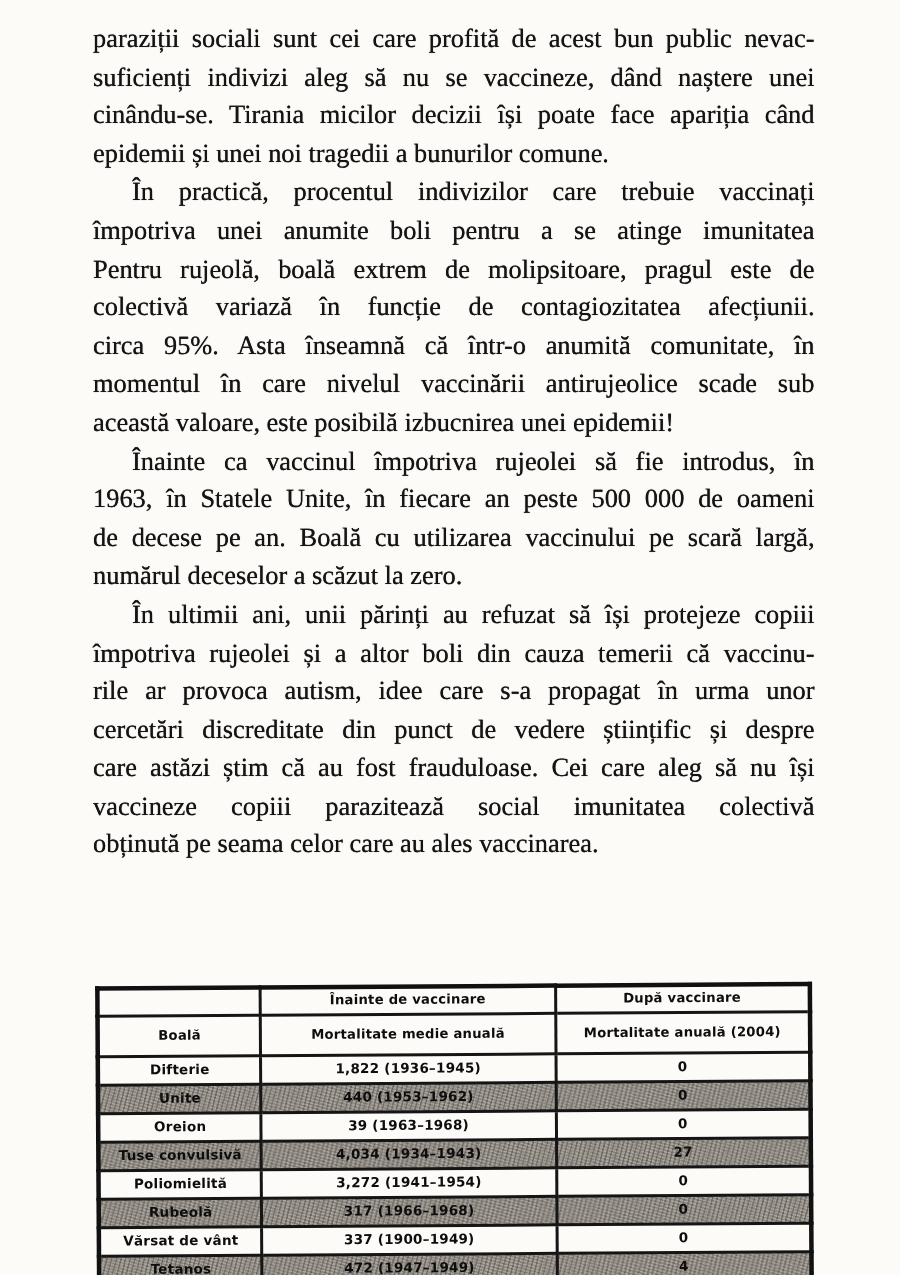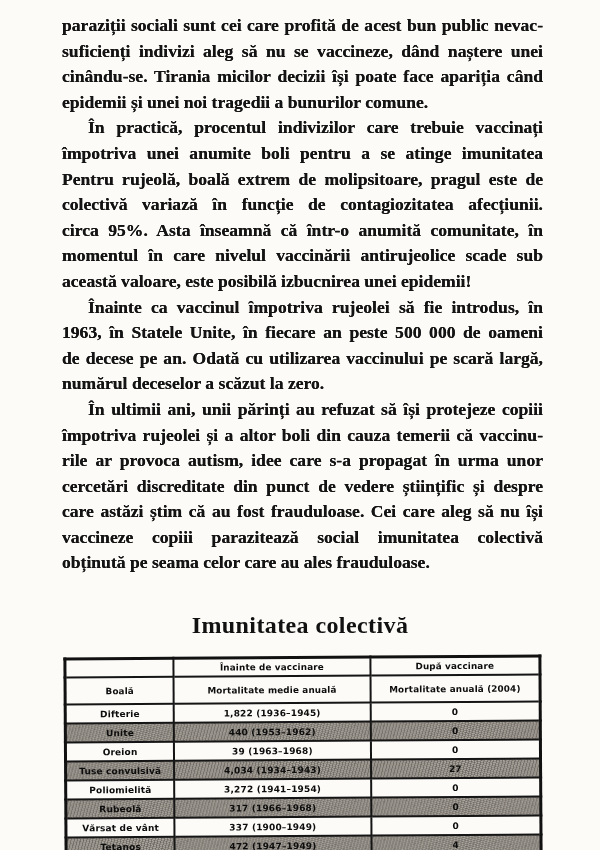--- a/index.html
+++ b/index.html
@@ -17,21 +17,20 @@
     position:absolute;top:13px;left:62px;width:481px;
     font-size:17.6px;line-height:25.6px;
     text-shadow:0 0 .45px currentColor; 
   }
   .paragraph{margin:0;}
   .line{
     text-align:justify;
     -moz-text-align-last:justify;
     text-align-last:justify;
     white-space:normal;
-    font-weight:bold;
   }
   .line.last{
     text-align:left;
     -moz-text-align-last:auto;
     text-align-last:auto;
   }
   .paragraph.indent .line:first-child{text-indent:26px;}
   
   .table-title{
     position:absolute;top:612px;left:0;width:600px;margin:0;
@@ -85,35 +84,34 @@
         <div class="line">împotriva unei anumite boli pentru a se atinge imunitatea</div>
         <div class="line">Pentru rujeolă, boală extrem de molipsitoare, pragul este de</div>
         <div class="line">colectivă variază în funcție de contagiozitatea afecțiunii.</div>
         <div class="line">circa 95%. Asta înseamnă că într-o anumită comunitate, în</div>
         <div class="line">momentul în care nivelul vaccinării antirujeolice scade sub</div>
         <div class="line last">această valoare, este posibilă izbucnirea unei epidemii!</div>
       </div>
       <div class="paragraph indent">
         <div class="line">Înainte ca vaccinul împotriva rujeolei să fie introdus, în</div>
         <div class="line">1963, în Statele Unite, în fiecare an peste 500 000 de oameni</div>
-        <div class="line">de decese pe an. Odată cu utilizarea vaccinului pe scară largă,</div>
+        <div class="line">de decese pe an. Boală cu utilizarea vaccinului pe scară largă,</div>
         <div class="line last">numărul deceselor a scăzut la zero.</div>
       </div>
       <div class="paragraph indent">
         <div class="line">În ultimii ani, unii părinți au refuzat să își protejeze copiii</div>
         <div class="line">împotriva rujeolei și a altor boli din cauza temerii că vaccinu-</div>
         <div class="line">rile ar provoca autism, idee care s-a propagat în urma unor</div>
         <div class="line">cercetări discreditate din punct de vedere științific și despre</div>
         <div class="line">care astăzi știm că au fost frauduloase. Cei care aleg să nu își</div>
         <div class="line">vaccineze copiii parazitează social imunitatea colectivă</div>
-        <div class="line last">obținută pe seama celor care au ales frauduloase.</div>
+        <div class="line last">obținută pe seama celor care au ales vaccinarea.</div>
       </div>
     </div>
 
-  <h2 class="table-title">Imunitatea colectivă</h2>
 
   <div class="table-wrap">
     <table class="immunity">
       <tbody>
         <tr class="hdr1">
           <td class="c1"></td>
           <td class="c2">Înainte de vaccinare</td>
           <td class="c3">După vaccinare</td>
         </tr>
         <tr class="hdr2">

